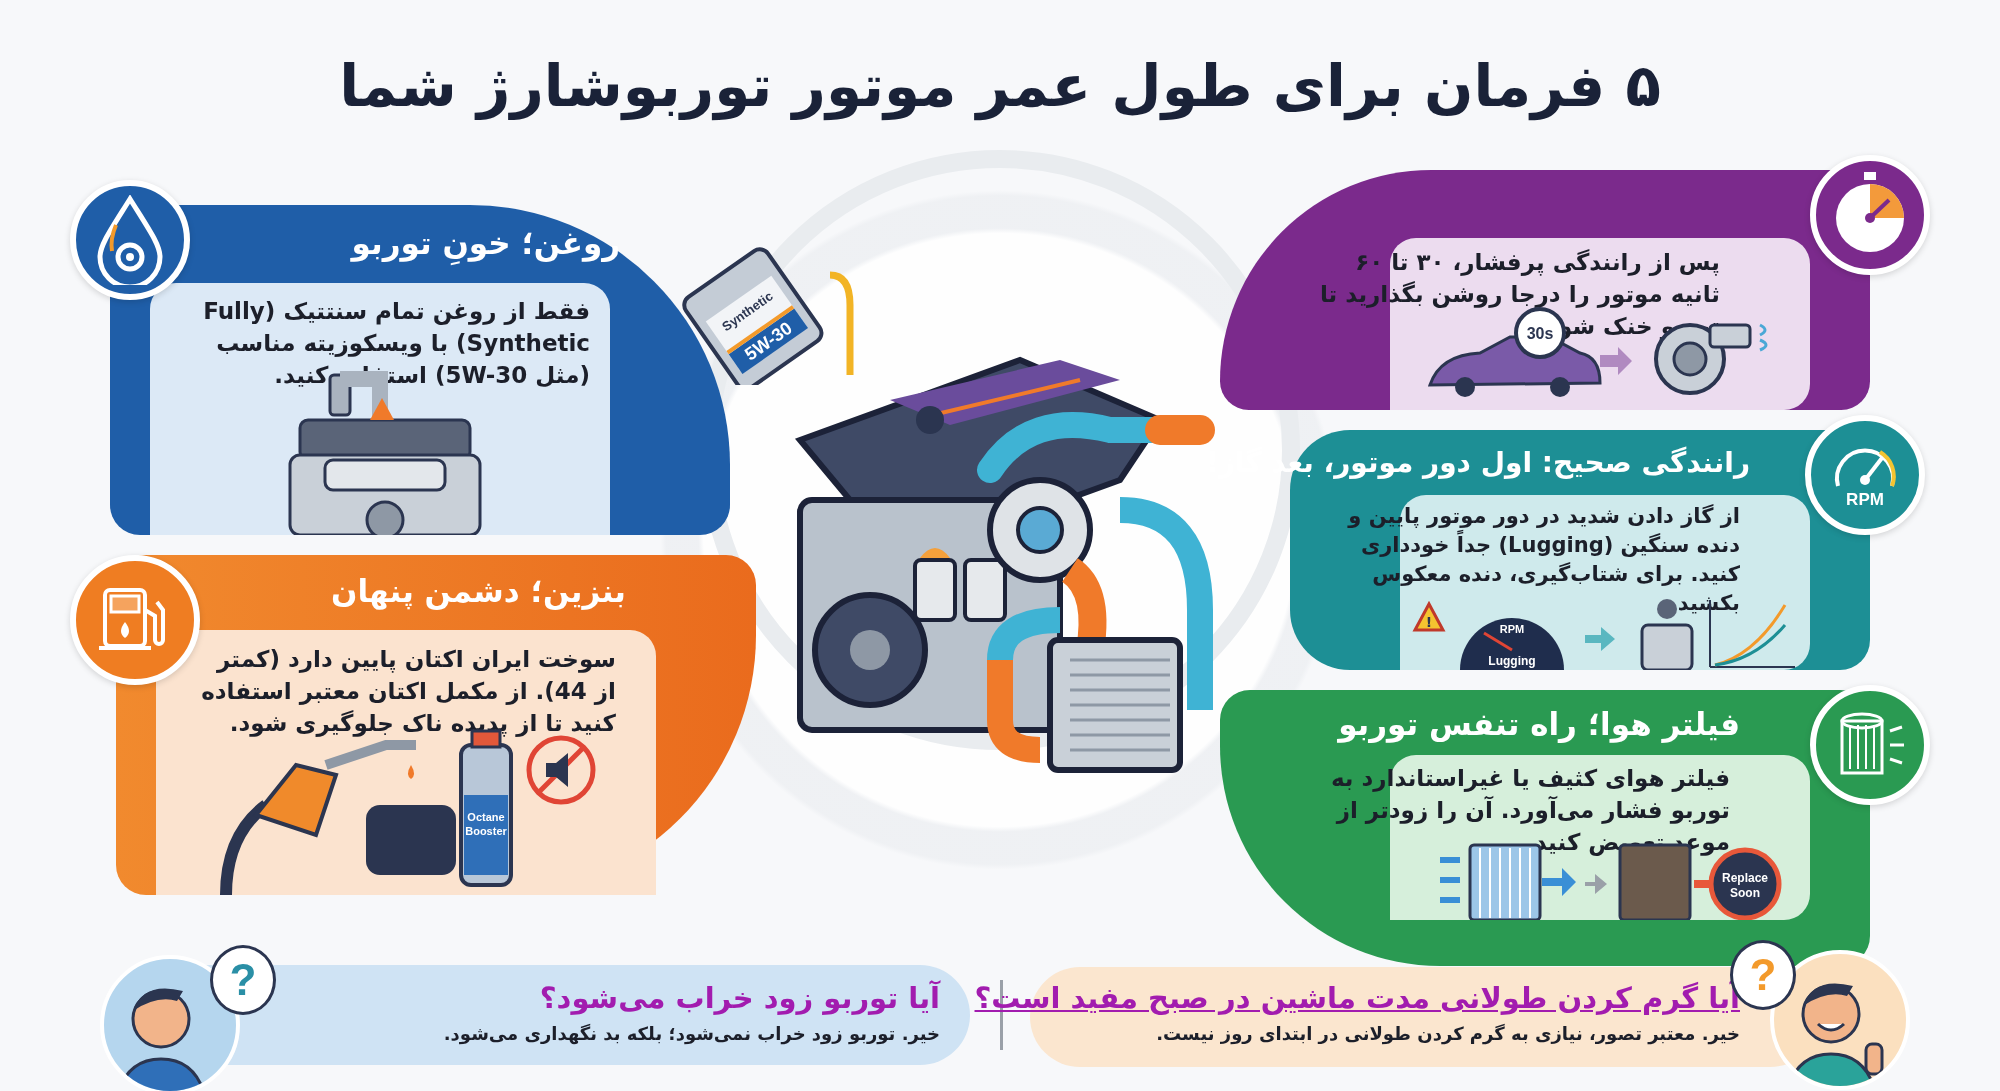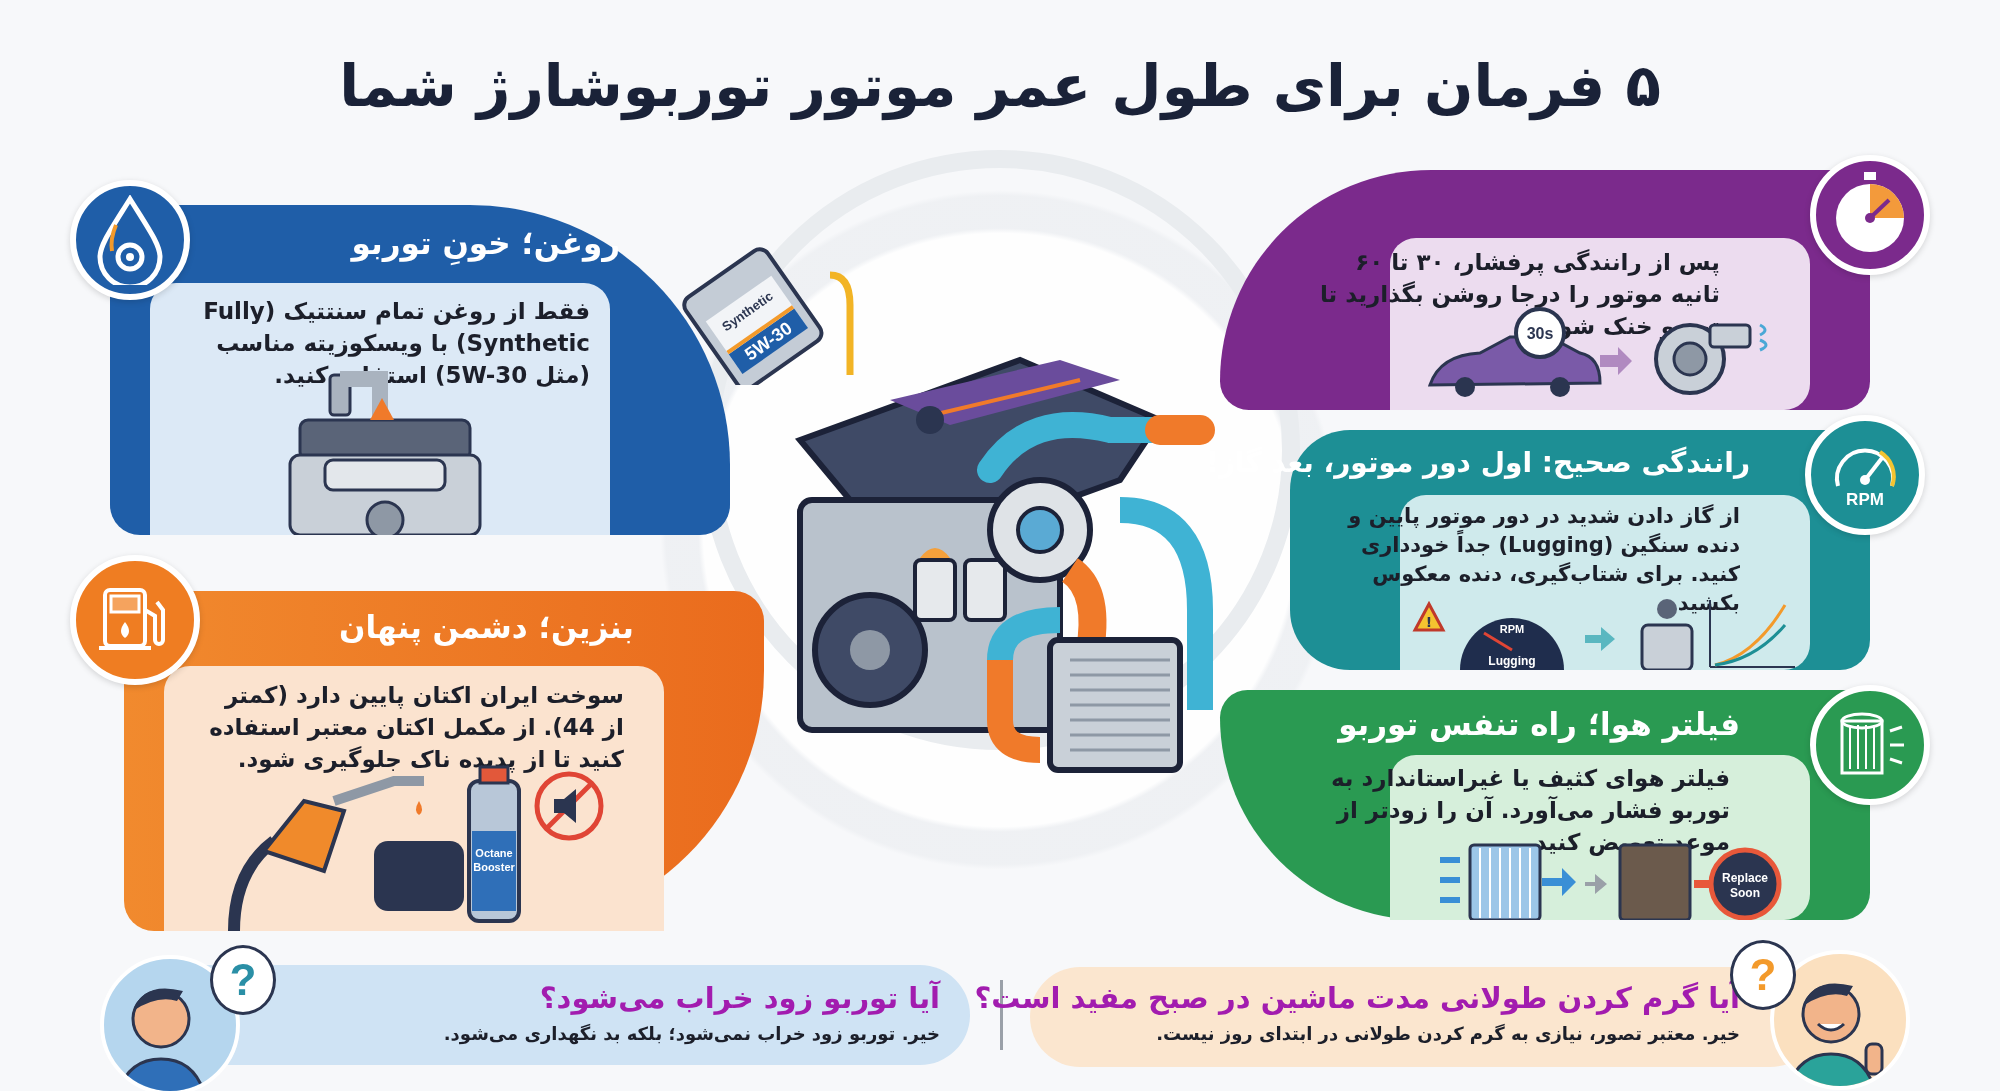--- a/index.html
+++ b/index.html
@@ -92,21 +92,21 @@
     <rect x="20" y="30" width="100" height="110" rx="10" fill="#c4ccd6" stroke="#2b3550" stroke-width="4"></rect>
     <rect x="30" y="60" width="80" height="60" fill="#f2f4f7"></rect>
     <rect x="30" y="100" width="80" height="24" fill="#1f5ea8"></rect>
     <rect x="30" y="96" width="80" height="4" fill="#f39a2b"></rect>
     <text x="70" y="80" text-anchor="middle" font-size="13" font-weight="bold" fill="#2b3550" font-family="Liberation Sans, sans-serif">Synthetic</text>
     <text x="70" y="118" text-anchor="middle" font-size="18" font-weight="bold" fill="#fff" font-family="Liberation Sans, sans-serif">5W-30</text>
   </g>
   <path d="M150 40 q20 0 20 30 v70" stroke="#f2b425" stroke-width="7" fill="none"></path>
 </svg>
 
-<div class="panel" style="left:124px;top:555px;width:640px;height:340px;margin-top:36px;">
+<div class="panel" style="left:116px;top:555px;width:640px;height:340px;">
   <div class="band" style="background:linear-gradient(90deg,#f18a2e,#ea6b1d);border-radius:30px 30px 260px 30px;"></div>
   <div class="head" style="right:130px;top:18px;">بنزین؛ دشمن پنهان</div>
   <div class="card" style="left:40px;top:75px;width:500px;height:265px;background:#fbe3cf;border-radius:26px 26px 0 0;"></div>
   <div class="body" style="right:140px;top:88px;width:420px;">سوخت ایران اکتان پایین دارد (کمتر از 44). از مکمل اکتان معتبر استفاده کنید تا از پدیده ناک جلوگیری شود.</div>
   <svg class="illus" style="left:90px;top:170px;" width="420" height="170" viewBox="0 0 420 170">
     <path d="M20 170 q0 -60 40 -90" stroke="#2b3550" stroke-width="12" fill="none"></path>
     <path d="M50 90 l40 -50 l40 10 l-20 60 z" fill="#f08a2b" stroke="#2b3550" stroke-width="4"></path>
     <path d="M120 40 l60 -20 h30" stroke="#8e98a5" stroke-width="10" fill="none"></path>
     <path d="M205 40 q-6 10 0 14 q6 -4 0 -14z" fill="#f07a2a"></path>
     <rect x="160" y="80" width="90" height="70" rx="14" fill="#2b3550"></rect>
@@ -212,21 +212,21 @@
 <div class="badge" style="left:1805px;top:415px;width:120px;height:120px;background:#1d8f95;flex-direction:column;">
   <svg width="70" height="50" viewBox="0 0 70 50">
       <path d="M8 46 a28 28 0 1 1 54 0" fill="none" stroke="#fff" stroke-width="4"></path>
       <path d="M50 12 a28 28 0 0 1 12 34" fill="none" stroke="#f4c430" stroke-width="4"></path>
       <line x1="35" y1="40" x2="52" y2="18" stroke="#fff" stroke-width="4"></line>
       <circle cx="35" cy="40" r="5" fill="#fff"></circle>
     </svg>
   <span class="label-sm" style="color:#fff;font-size:17px;">RPM</span>
 </div>
 
-<div class="panel" style="left:1220px;top:690px;width:650px;height:230px;">
+<div class="panel" style="left:1220px;top:690px;width:650px;height:276px;">
   <div class="band" style="background:#2a9a52;border-radius:30px 30px 30px 220px;"></div>
   <div class="head" style="right:130px;top:16px;">فیلتر هوا؛ راه تنفس توربو</div>
   <div class="card" style="left:170px;top:65px;width:420px;height:165px;background:#d6efdb;border-radius:26px 26px 26px 0;"></div>
   <div class="body" style="right:140px;top:72px;width:420px;">فیلتر هوای کثیف یا غیراستاندارد به توربو فشار می‌آورد. آن را زودتر از موعد تعویض کنید.</div>
   <svg class="illus" style="left:210px;top:140px;" width="360" height="90" viewBox="0 0 360 90">
     <path d="M10 30 h20 M10 50 h20 M10 70 h20" stroke="#3a8fd6" stroke-width="6"></path>
     <rect x="40" y="15" width="70" height="75" rx="4" fill="#9cc6e8" stroke="#2b3550" stroke-width="3"></rect>
     <g stroke="#fff" stroke-width="2">
         <line x1="50" y1="18" x2="50" y2="88"></line>
         <line x1="60" y1="18" x2="60" y2="88"></line>
@@ -269,21 +269,21 @@
         <path d="M20 140 q10 -40 45 -40 q35 0 45 40z" fill="#2f6fb8" stroke="#2b3550" stroke-width="3"></path>
       </svg>
   </div>
   <div class="bubble" style="left:110px;top:-10px;color:#2a8fa6;">?</div>
 </div>
 
 <div class="divider"></div>
 
 <div class="faq" style="left:1030px;top:955px;width:880px;height:120px;">
   <div class="pill" style="left:0;top:12px;width:790px;height:100px;background:#fbe6cf;"></div>
-  <div class="q" style="right:170px;top:26px;">آیا گرم کردن طولانی مدت ماشین در صبح مفید است؟</div>
+  <div class="q" style="right:170px;top:26px;text-decoration:underline;">آیا گرم کردن طولانی مدت ماشین در صبح مفید است؟</div>
   <div class="a" style="right:170px;top:68px;">خیر. معتبر تصور، نیازی به گرم کردن طولانی در ابتدای روز نیست.</div>
   <div class="avatar" style="left:740px;top:-5px;width:140px;height:140px;background:#fbe0bf;border:4px solid #fff;">
     <svg width="140" height="140" viewBox="0 0 140 140">
         <circle cx="65" cy="60" r="28" fill="#f2b48a" stroke="#2b3550" stroke-width="3"></circle>
         <path d="M37 52 q10 -30 50 -20 l-6 10 q-20 -6 -44 10z" fill="#2b3550"></path>
         <path d="M52 70 q13 12 26 0" stroke="#2b3550" stroke-width="3" fill="#fff"></path>
         <path d="M20 140 q10 -40 45 -40 q35 0 45 40z" fill="#2aa39a" stroke="#2b3550" stroke-width="3"></path>
         <rect x="100" y="90" width="16" height="30" rx="6" fill="#f2b48a" stroke="#2b3550" stroke-width="3"></rect>
       </svg>
   </div>

